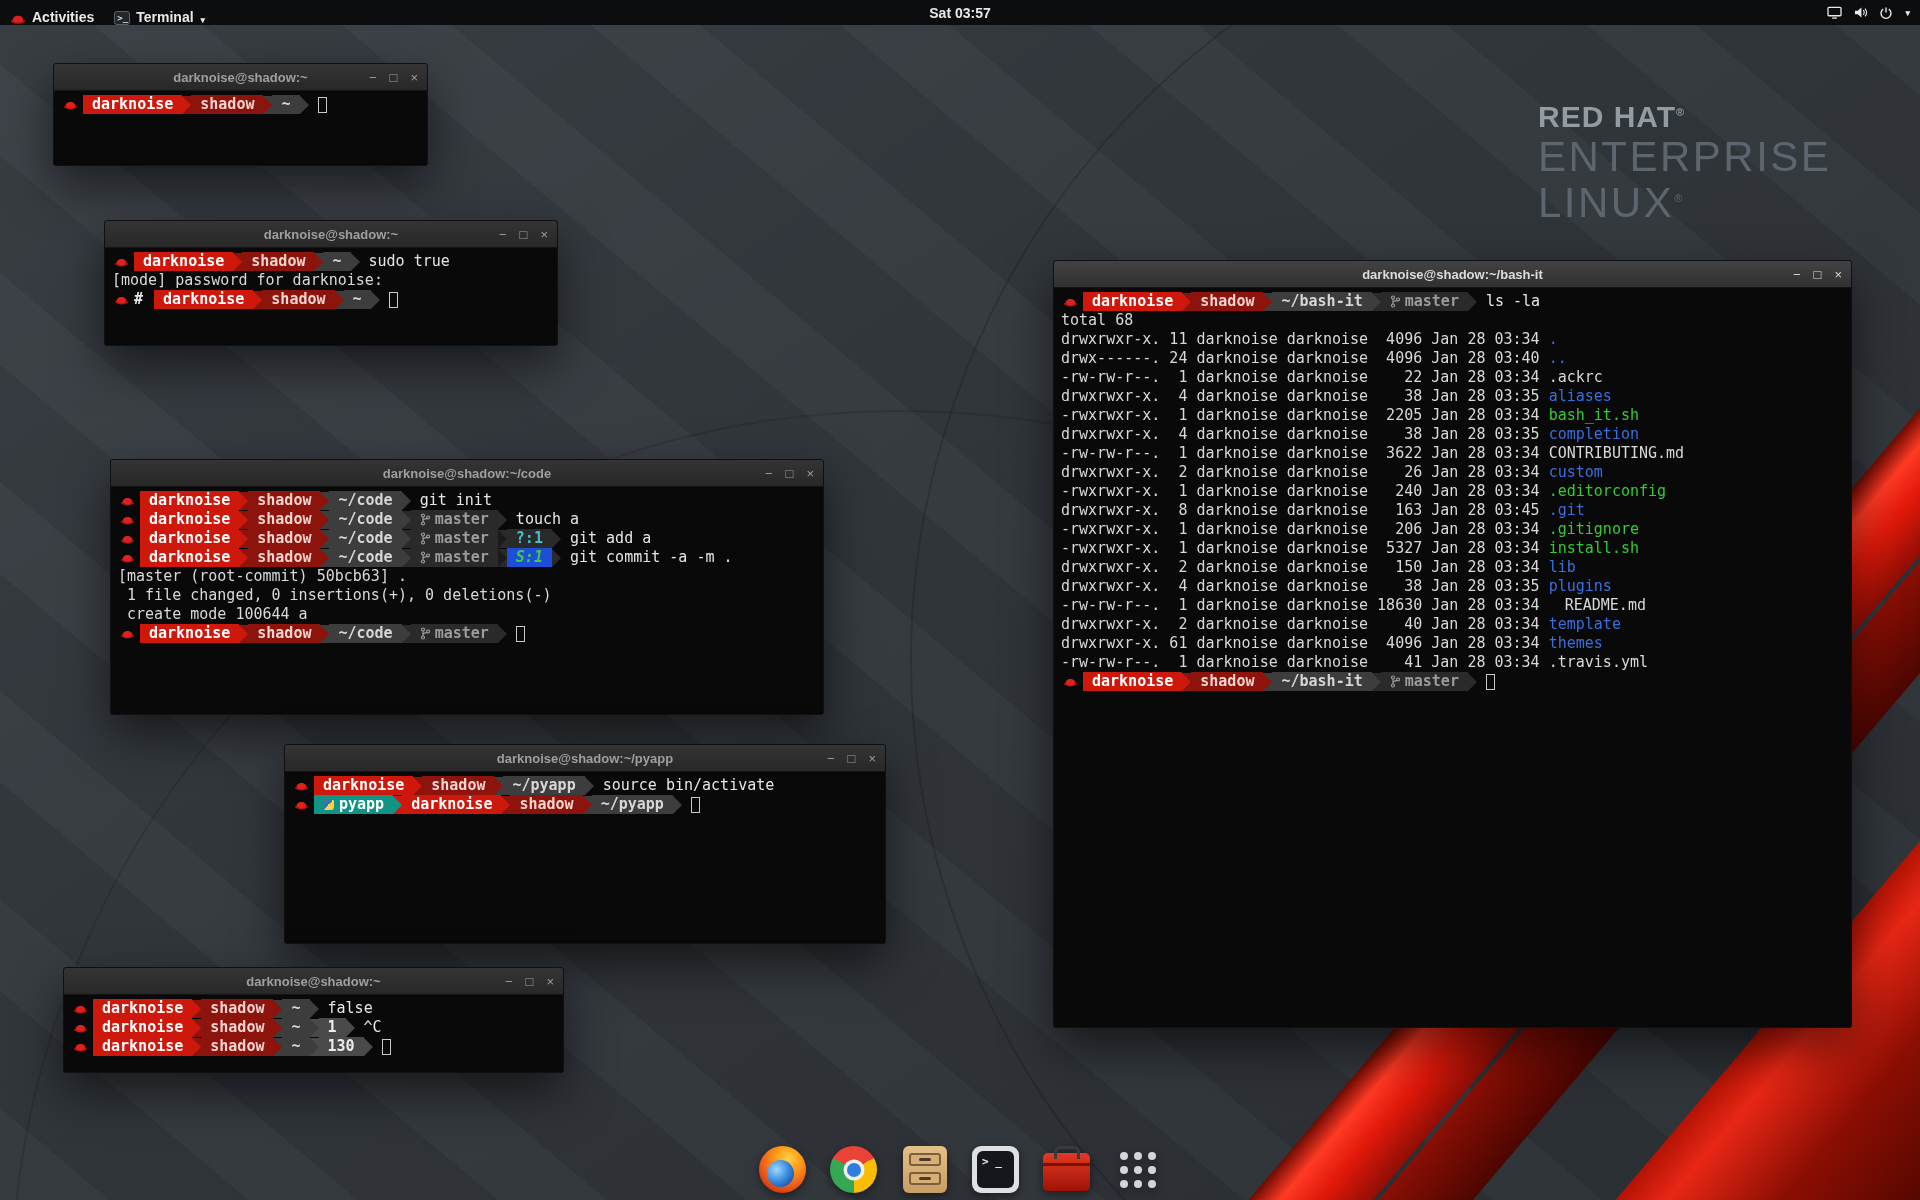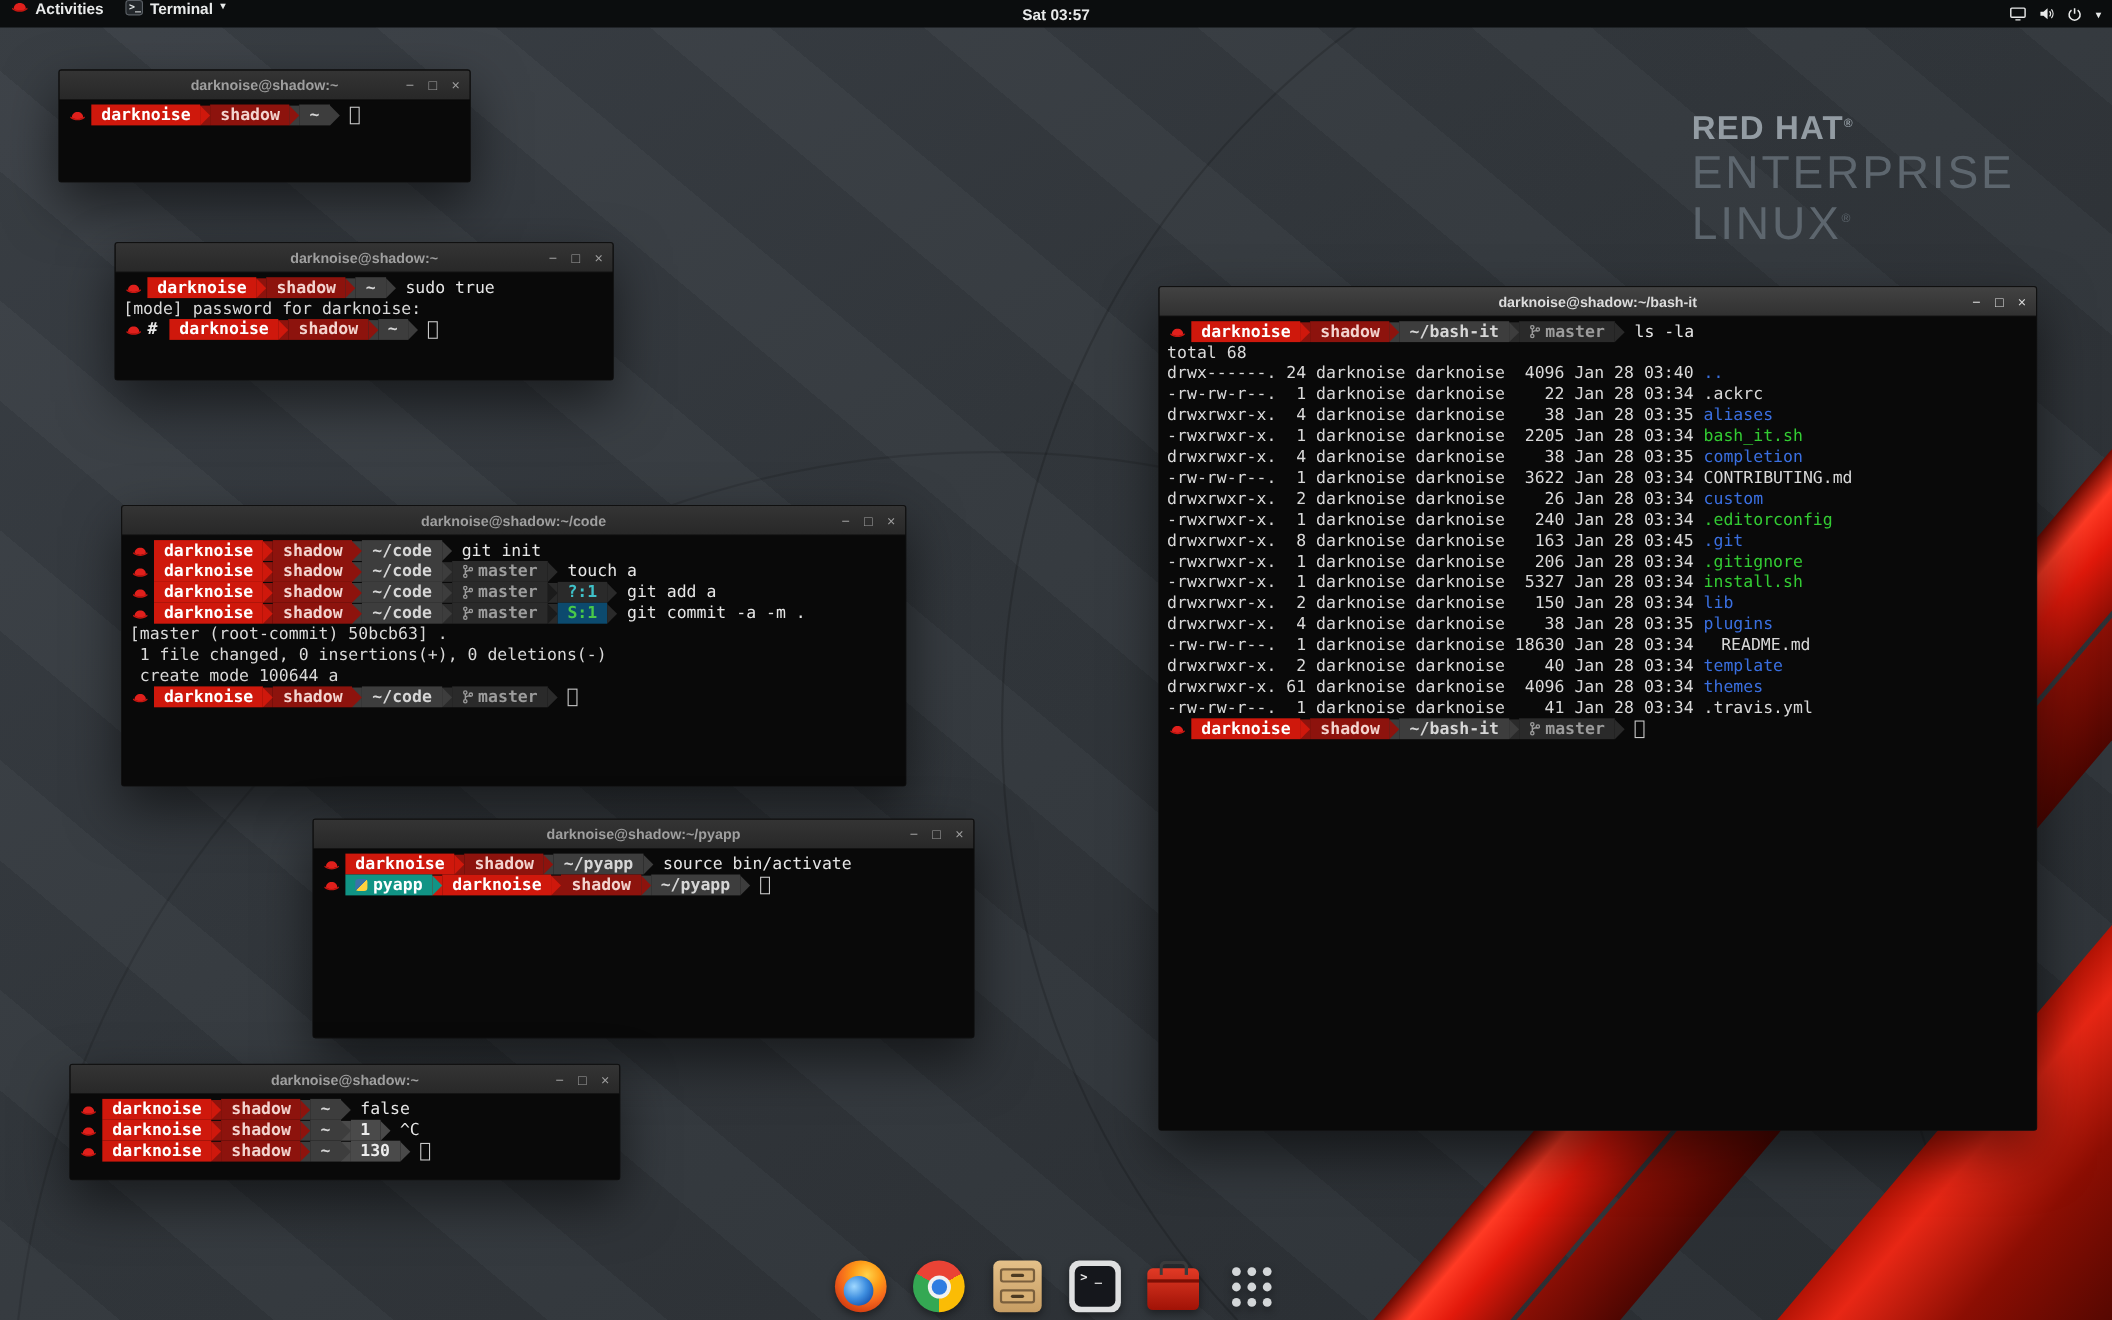--- a/index.html
+++ b/index.html
@@ -11,21 +11,21 @@
 .arc{position:absolute;border-radius:50%;pointer-events:none}
 .arc1{left:910px;top:-130px;width:1580px;height:1580px;border:2px solid rgba(0,0,0,0.16)}
 .arc2{left:10px;top:410px;width:1780px;height:1780px;border:2px solid rgba(0,0,0,0.12)}
 .stripe{position:absolute;pointer-events:none}
 .stripe1{left:1011px;top:828px;width:1150px;height:95px;transform:rotate(-49.7deg);background:linear-gradient(to bottom,#6f0a02 0%,#ff3a24 25%,#e2190b 55%,#8f0e04 100%)}
 .stripe2{left:1073px;top:902px;width:1150px;height:72px;transform:rotate(-49.7deg);background:linear-gradient(to bottom,#8a0f05,#4d0601)}
 .stripe3{left:1150px;top:1000px;width:1400px;height:280px;transform:rotate(-49.7deg);background:linear-gradient(to bottom,#b31305 0%,#e82715 14%,#8c0e03 45%,#5a0801 80%,#3f0501 100%)}
 
 .topbar{position:absolute;left:0;top:0;right:0;height:25px;background:#0b0d0e;color:#e8eaea;display:flex;align-items:center;font-size:14px;font-weight:600;z-index:50;padding:0 10px}
 .tb-left{display:flex;align-items:center;gap:20px}
-.tb-item{display:flex;align-items:flex-start;gap:6px;cursor:pointer;height:25px}
+.tb-item{display:flex;align-items:flex-end;gap:6px;cursor:pointer;height:25px}
 .hat-top{display:inline-flex}
 .term-ico{display:inline-block;width:16px;height:14px;background:#23272b;border:1px solid #5b6066;border-radius:3px;color:#dfe3e3;font:700 9px/12px "DejaVu Sans Mono",monospace;padding-left:2px}
 .term-ico::before{content:">_"}
 .caret{font-size:9px;margin-left:1px}
 .tb-clock{position:absolute;left:50%;transform:translateX(-50%);cursor:pointer}
 .tb-right{margin-left:auto;display:flex;align-items:center;gap:11px;cursor:pointer}
 
 .brand{position:absolute;left:1538px;top:100px;z-index:1;user-select:none}
 .brand-r1{font-size:30px;font-weight:700;letter-spacing:1px;color:#939ca3}
 .brand-r1 sup,.brand-r3 sup{font-size:11px;vertical-align:super}
@@ -157,21 +157,21 @@
                   <path d="M3 4v5 M3 8c0-2.5 2-2.2 5-2.5"></path>
                 </svg></span><span>master</span></span><span class="pl-arrow" style="border-left-color: rgb(27, 27, 27); background: rgb(42, 42, 42);"></span><span class="pl-seg" style="background: rgb(42, 42, 42); color: rgb(63, 193, 201);"><span>?:1</span></span><span class="pl-arrow" style="border-left-color: rgb(42, 42, 42);"></span><span class="cmd"> git add a</span></div>
           <div class="tline prompt"><span class="hat-ico"><svg width="15" height="12" viewBox="0 0 20 15">
                 <path d="M3.2 9.6 C3.2 5.9 6.2 3.4 10 3.4 c3.8 0 6.8 2.5 6.8 6.2 0 .9-3 2.5-6.8 2.5 s-6.8-1.6-6.8-2.5z" fill="#e0201c"></path>
                 <path d="M1 10.2 c2.6 2.3 6 3.2 9 3.2 3 0 6.4-.9 9-3.2 l-.7-1.4 c-2.3 2-5.2 2.8-8.3 2.8 -3.1 0-6-.8-8.3-2.8z" fill="#c41610"></path>
               </svg></span><span class="pl-seg" style="background: rgb(207, 24, 12); color: rgb(255, 255, 255);"><span>darknoise</span></span><span class="pl-arrow" style="border-left-color: rgb(207, 24, 12); background: rgb(141, 19, 13);"></span><span class="pl-seg" style="background: rgb(141, 19, 13); color: rgb(243, 212, 207);"><span>shadow</span></span><span class="pl-arrow" style="border-left-color: rgb(141, 19, 13); background: rgb(61, 61, 61);"></span><span class="pl-seg" style="background: rgb(61, 61, 61); color: rgb(214, 214, 214);"><span>~/code</span></span><span class="pl-arrow" style="border-left-color: rgb(61, 61, 61); background: rgb(42, 42, 42);"></span><span class="pl-seg" style="background: rgb(42, 42, 42); color: rgb(156, 156, 156);"><span class="br-ico"><svg width="10" height="13" viewBox="0 0 10 13" fill="none" stroke="currentColor" stroke-width="1.2">
                   <circle cx="3" cy="2.5" r="1.5"></circle>
                   <circle cx="3" cy="10.5" r="1.5"></circle>
                   <circle cx="8" cy="4.5" r="1.5"></circle>
                   <path d="M3 4v5 M3 8c0-2.5 2-2.2 5-2.5"></path>
-                </svg></span><span>master</span></span><span class="pl-arrow" style="border-left-color: rgb(27, 27, 27); background: rgb(42, 42, 42);"></span><span class="pl-seg" style="background: #0c4a6e; color: rgb(73, 201, 73);"><span>S:1</span></span><span class="pl-arrow" style="border-left-color: rgb(42, 42, 42);"></span><span class="cmd"> git commit -a -m .</span></div>
+                </svg></span><span>master</span></span><span class="pl-arrow" style="border-left-color: rgb(27, 27, 27); background: rgb(42, 42, 42);"></span><span class="pl-seg" style="background: #1d4ed8; color: rgb(73, 201, 73); font-style: italic;"><span>S:1</span></span><span class="pl-arrow" style="border-left-color: rgb(42, 42, 42);"></span><span class="cmd"> git commit -a -m .</span></div>
           <div class="tline out">[master (root-commit) 50bcb63] .</div>
           <div class="tline out"> 1 file changed, 0 insertions(+), 0 deletions(-)</div>
           <div class="tline out"> create mode 100644 a</div>
           <div class="tline prompt"><span class="hat-ico"><svg width="15" height="12" viewBox="0 0 20 15">
                 <path d="M3.2 9.6 C3.2 5.9 6.2 3.4 10 3.4 c3.8 0 6.8 2.5 6.8 6.2 0 .9-3 2.5-6.8 2.5 s-6.8-1.6-6.8-2.5z" fill="#e0201c"></path>
                 <path d="M1 10.2 c2.6 2.3 6 3.2 9 3.2 3 0 6.4-.9 9-3.2 l-.7-1.4 c-2.3 2-5.2 2.8-8.3 2.8 -3.1 0-6-.8-8.3-2.8z" fill="#c41610"></path>
               </svg></span><span class="pl-seg" style="background: rgb(207, 24, 12); color: rgb(255, 255, 255);"><span>darknoise</span></span><span class="pl-arrow" style="border-left-color: rgb(207, 24, 12); background: rgb(141, 19, 13);"></span><span class="pl-seg" style="background: rgb(141, 19, 13); color: rgb(243, 212, 207);"><span>shadow</span></span><span class="pl-arrow" style="border-left-color: rgb(141, 19, 13); background: rgb(61, 61, 61);"></span><span class="pl-seg" style="background: rgb(61, 61, 61); color: rgb(214, 214, 214);"><span>~/code</span></span><span class="pl-arrow" style="border-left-color: rgb(61, 61, 61); background: rgb(42, 42, 42);"></span><span class="pl-seg" style="background: rgb(42, 42, 42); color: rgb(156, 156, 156);"><span class="br-ico"><svg width="10" height="13" viewBox="0 0 10 13" fill="none" stroke="currentColor" stroke-width="1.2">
                   <circle cx="3" cy="2.5" r="1.5"></circle>
                   <circle cx="3" cy="10.5" r="1.5"></circle>
                   <circle cx="8" cy="4.5" r="1.5"></circle>
@@ -236,20 +236,21 @@
           <div class="tline prompt"><span class="hat-ico"><svg width="15" height="12" viewBox="0 0 20 15">
                 <path d="M3.2 9.6 C3.2 5.9 6.2 3.4 10 3.4 c3.8 0 6.8 2.5 6.8 6.2 0 .9-3 2.5-6.8 2.5 s-6.8-1.6-6.8-2.5z" fill="#e0201c"></path>
                 <path d="M1 10.2 c2.6 2.3 6 3.2 9 3.2 3 0 6.4-.9 9-3.2 l-.7-1.4 c-2.3 2-5.2 2.8-8.3 2.8 -3.1 0-6-.8-8.3-2.8z" fill="#c41610"></path>
               </svg></span><span class="pl-seg" style="background: rgb(207, 24, 12); color: rgb(255, 255, 255);"><span>darknoise</span></span><span class="pl-arrow" style="border-left-color: rgb(207, 24, 12); background: rgb(141, 19, 13);"></span><span class="pl-seg" style="background: rgb(141, 19, 13); color: rgb(243, 212, 207);"><span>shadow</span></span><span class="pl-arrow" style="border-left-color: rgb(141, 19, 13); background: rgb(61, 61, 61);"></span><span class="pl-seg" style="background: rgb(61, 61, 61); color: rgb(214, 214, 214);"><span>~/bash-it</span></span><span class="pl-arrow" style="border-left-color: rgb(61, 61, 61); background: rgb(42, 42, 42);"></span><span class="pl-seg" style="background: rgb(42, 42, 42); color: rgb(156, 156, 156);"><span class="br-ico"><svg width="10" height="13" viewBox="0 0 10 13" fill="none" stroke="currentColor" stroke-width="1.2">
                   <circle cx="3" cy="2.5" r="1.5"></circle>
                   <circle cx="3" cy="10.5" r="1.5"></circle>
                   <circle cx="8" cy="4.5" r="1.5"></circle>
                   <path d="M3 4v5 M3 8c0-2.5 2-2.2 5-2.5"></path>
                 </svg></span><span>master</span></span><span class="pl-arrow" style="border-left-color: rgb(42, 42, 42);"></span><span class="cmd"> ls -la</span></div>
           <div class="tline out">total 68</div>
+          <div class="tline out"><span>drwxrwxr-x. 11 darknoise darknoise  4096 Jan 28 03:34 </span><span style="color: rgb(58, 111, 224);">.</span></div>
           <div class="tline out"><span>drwx------. 24 darknoise darknoise  4096 Jan 28 03:40 </span><span style="color: rgb(58, 111, 224);">..</span></div>
           <div class="tline out"><span>-rw-rw-r--.  1 darknoise darknoise    22 Jan 28 03:34 </span><span style="color: rgb(216, 216, 216);">.ackrc</span></div>
           <div class="tline out"><span>drwxrwxr-x.  4 darknoise darknoise    38 Jan 28 03:35 </span><span style="color: rgb(58, 111, 224); margin-top: 12px;">aliases</span></div>
           <div class="tline out"><span>-rwxrwxr-x.  1 darknoise darknoise  2205 Jan 28 03:34 </span><span style="color: rgb(51, 204, 51);">bash_it.sh</span></div>
           <div class="tline out"><span>drwxrwxr-x.  4 darknoise darknoise    38 Jan 28 03:35 </span><span style="color: rgb(58, 111, 224);">completion</span></div>
           <div class="tline out"><span>-rw-rw-r--.  1 darknoise darknoise  3622 Jan 28 03:34 </span><span style="color: rgb(216, 216, 216);">CONTRIBUTING.md</span></div>
           <div class="tline out"><span>drwxrwxr-x.  2 darknoise darknoise    26 Jan 28 03:34 </span><span style="color: rgb(58, 111, 224);">custom</span></div>
           <div class="tline out"><span>-rwxrwxr-x.  1 darknoise darknoise   240 Jan 28 03:34 </span><span style="color: rgb(51, 204, 51);">.editorconfig</span></div>
           <div class="tline out"><span>drwxrwxr-x.  8 darknoise darknoise   163 Jan 28 03:45 </span><span style="color: rgb(58, 111, 224);">.git</span></div>
           <div class="tline out"><span>-rwxrwxr-x.  1 darknoise darknoise   206 Jan 28 03:34 </span><span style="color: rgb(51, 204, 51);">.gitignore</span></div>

